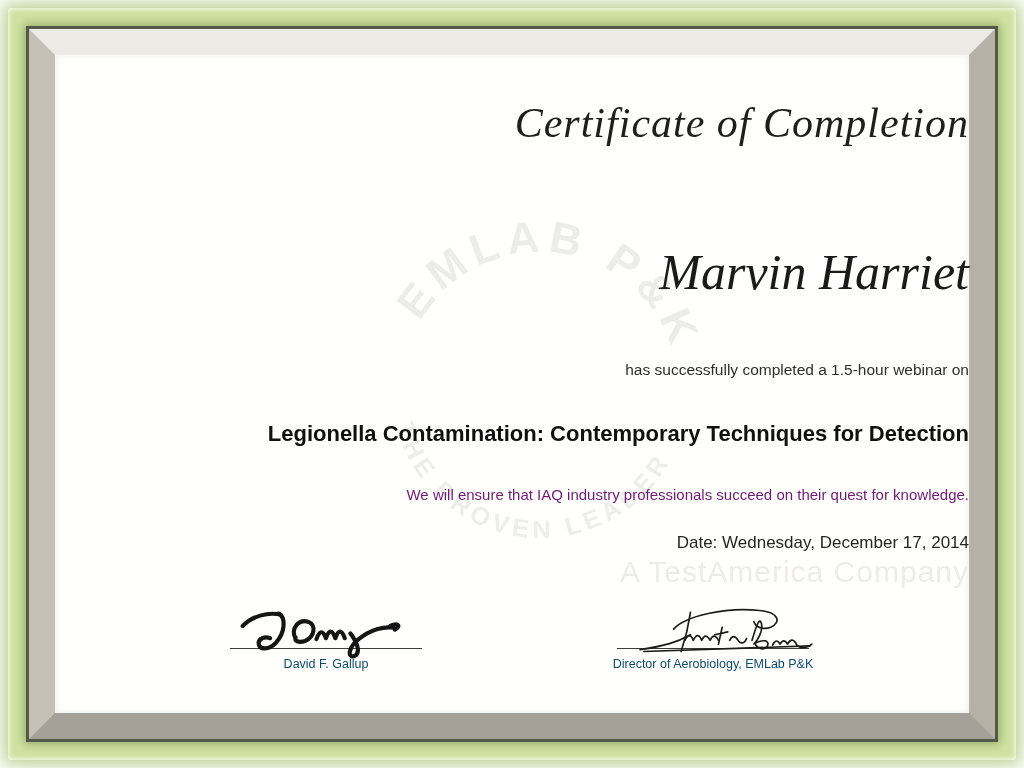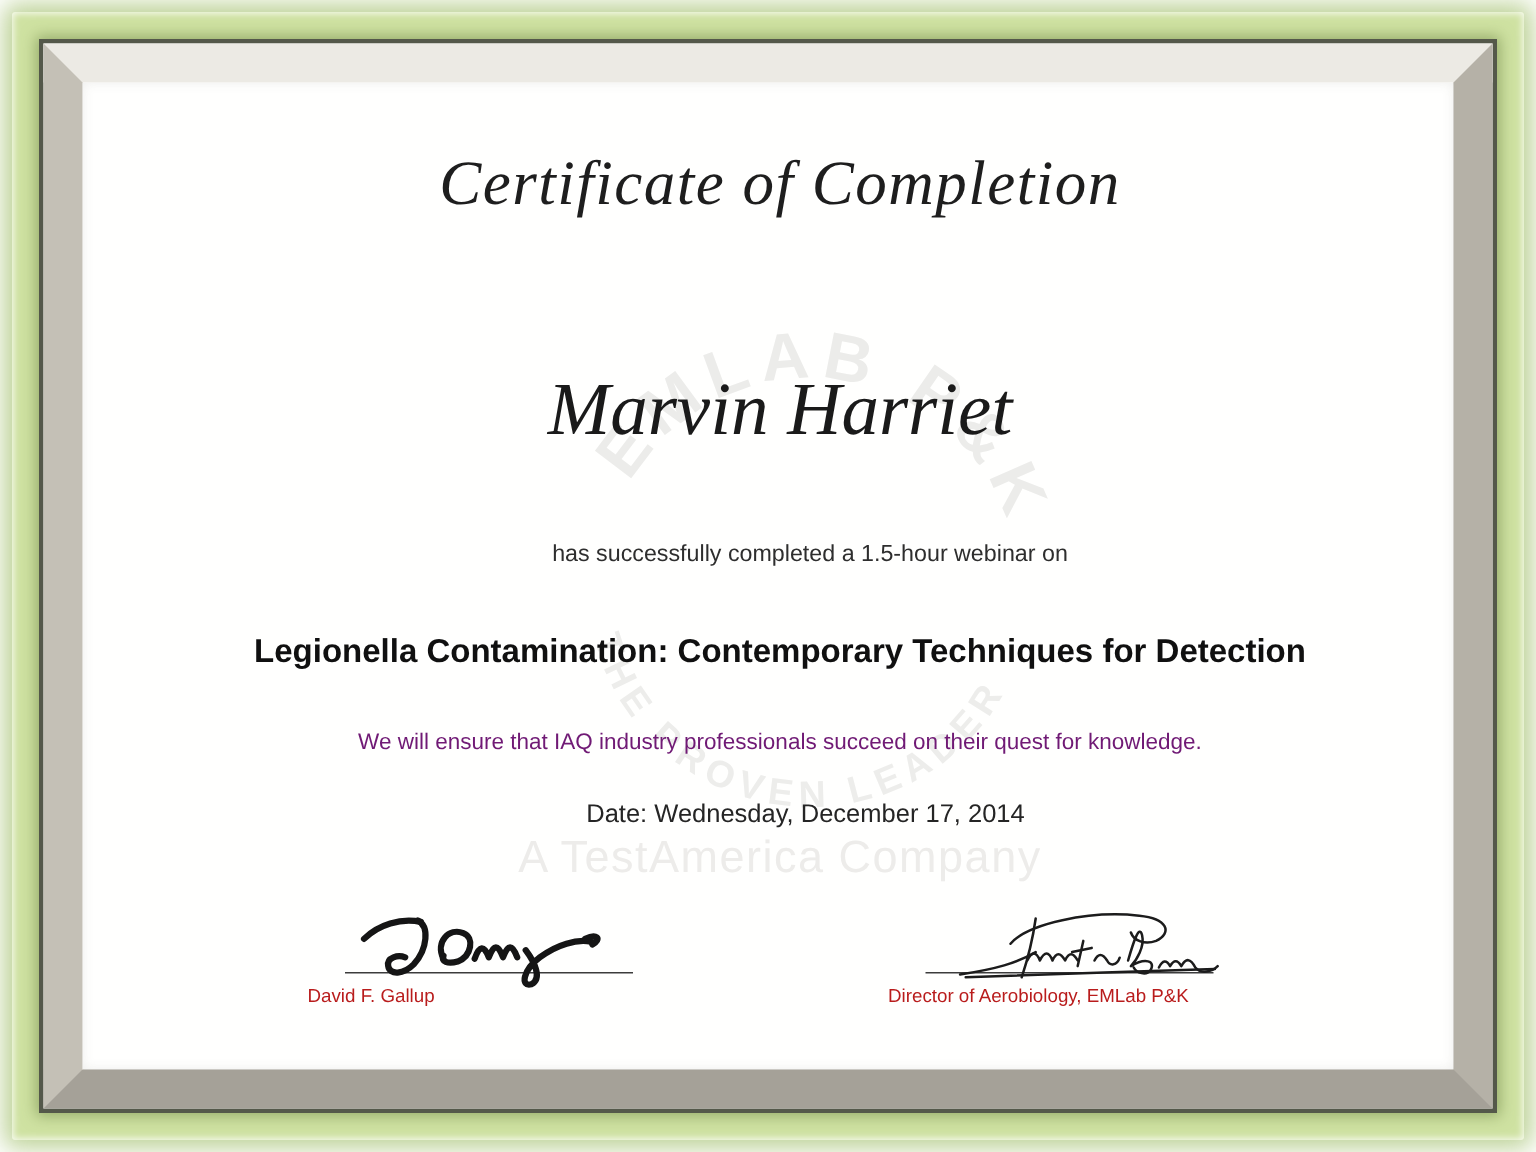--- a/index.html
+++ b/index.html
@@ -30,21 +30,21 @@
   .bevel {
     position: absolute; inset: 3px;
     border: 26px solid;
     border-color: #eceae4 #b5b1a7 #a5a198 #c4c0b6;
     background: #fffffe;
   }
   .cert {
     position: absolute; inset: 0;           
     box-shadow: inset 0 0 8px rgba(80,80,70,0.10);
   }
-  .layer { position: absolute; left: 16px; right: 0; z-index: 2; text-align: center; }
+  .layer { position: absolute; left: 16px; right: 0; z-index: 2; text-align: right; }
   .wm-svg { position: absolute; inset: 0; z-index: 1; pointer-events: none; }
 
   
   .title {
     top: 44px;
     font-family: "Liberation Serif", "DejaVu Serif", serif;
     font-style: italic;
     font-size: 42px;
     letter-spacing: 1px;
     color: #1e1e1e;
@@ -69,22 +69,22 @@
     z-index: 1;
   }
 
   
   .sig-svg  { position: absolute; z-index: 3; }
   .sig-line { position: absolute; top: 593px; height: 0; border-top: 1px solid #3c3c3c; z-index: 2; }
   .sig-line.left  { left: 175px; width: 192px; }
   .sig-line.right { left: 562px; width: 192px; }
   .sig-block {
     position: absolute; top: 601px; width: 242px;
-    font-size: 12.5px; line-height: 1.3; color: #b91c1c;
-    text-align: left; z-index: 2;
+    font-size: 12.5px; line-height: 1.3; color: #0c4a6e;
+    text-align: center; z-index: 2;
   }
   .sig-block.left  { left: 150px; }
   .sig-block.right { left: 537px; }
 
   .wm-arc-top    { font-weight: bold; font-size: 44px; letter-spacing: 7px; fill: #ececea; }
   .wm-arc-bottom { font-weight: bold; font-size: 25px; letter-spacing: 5px; fill: #ededeb; }
   svg text { font-family: "Liberation Sans", "DejaVu Sans", sans-serif; }
 </style>
 </head>
 <body>

